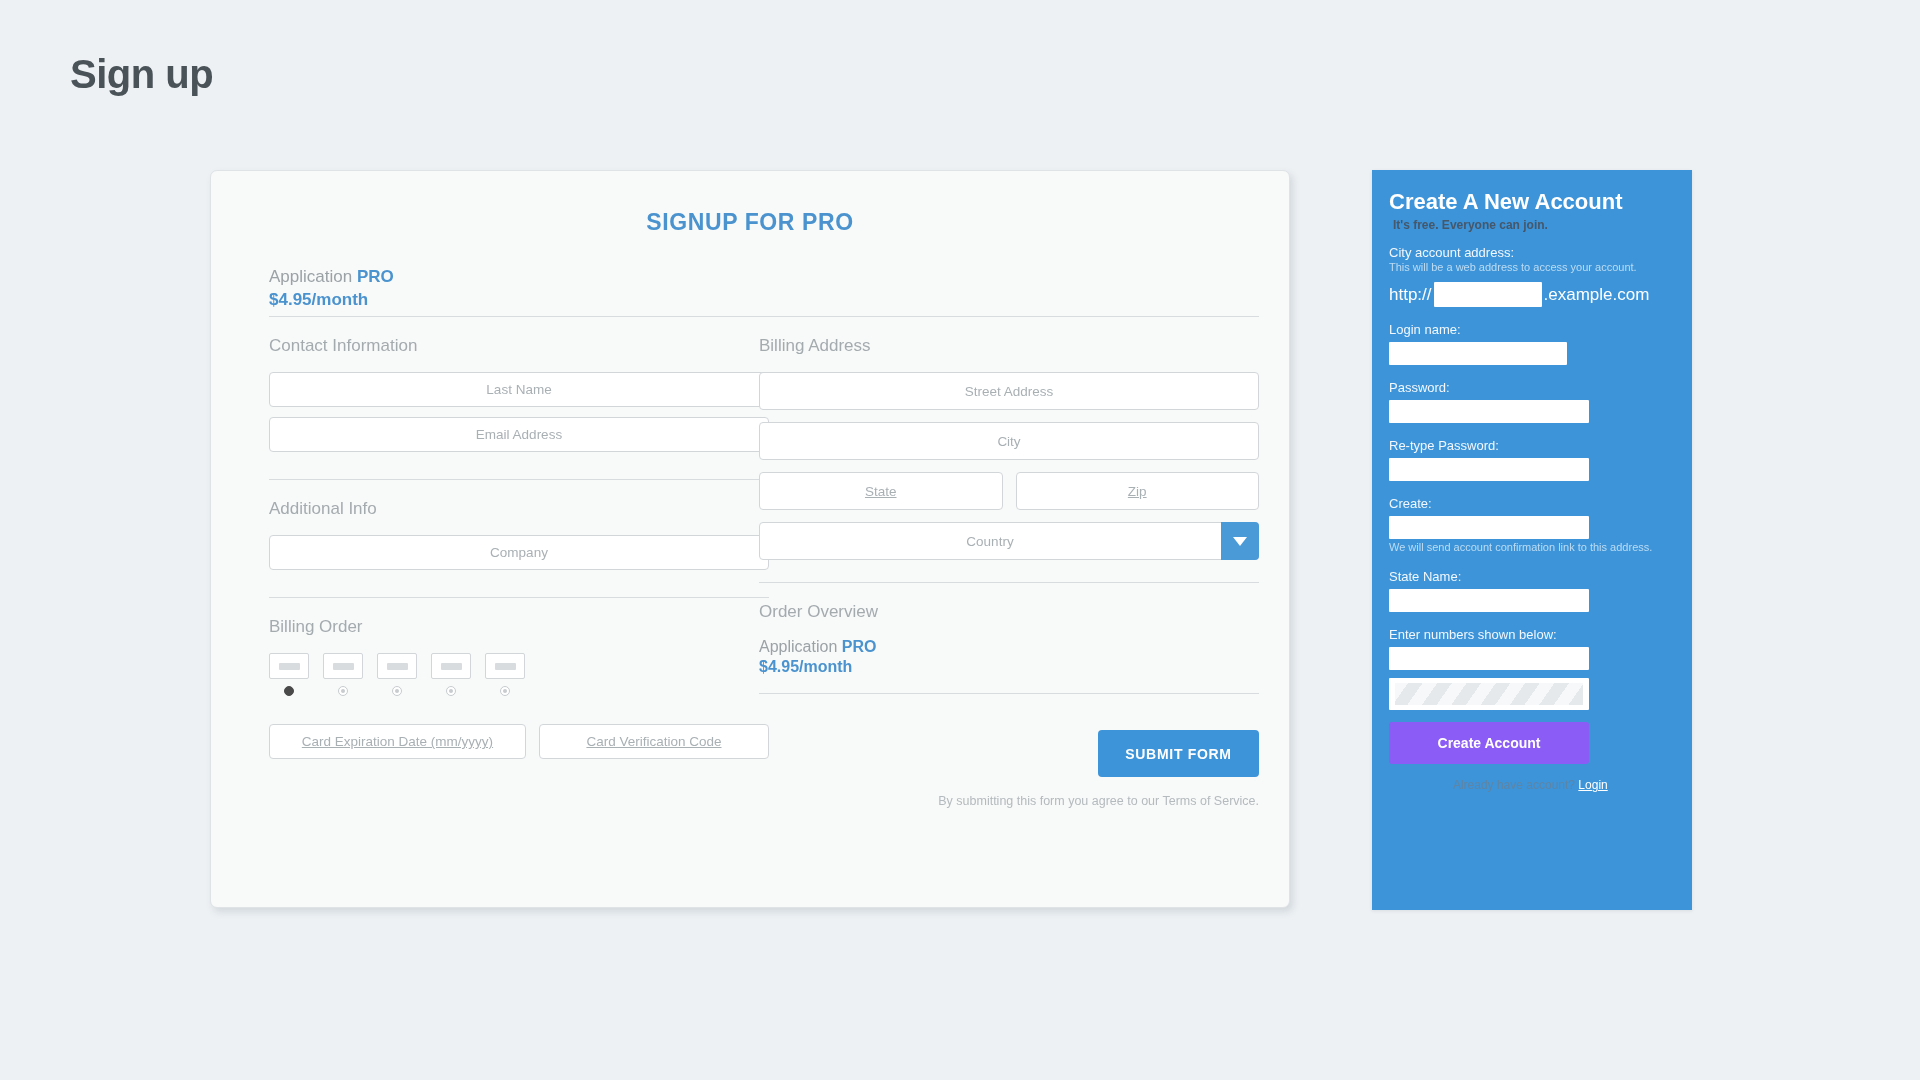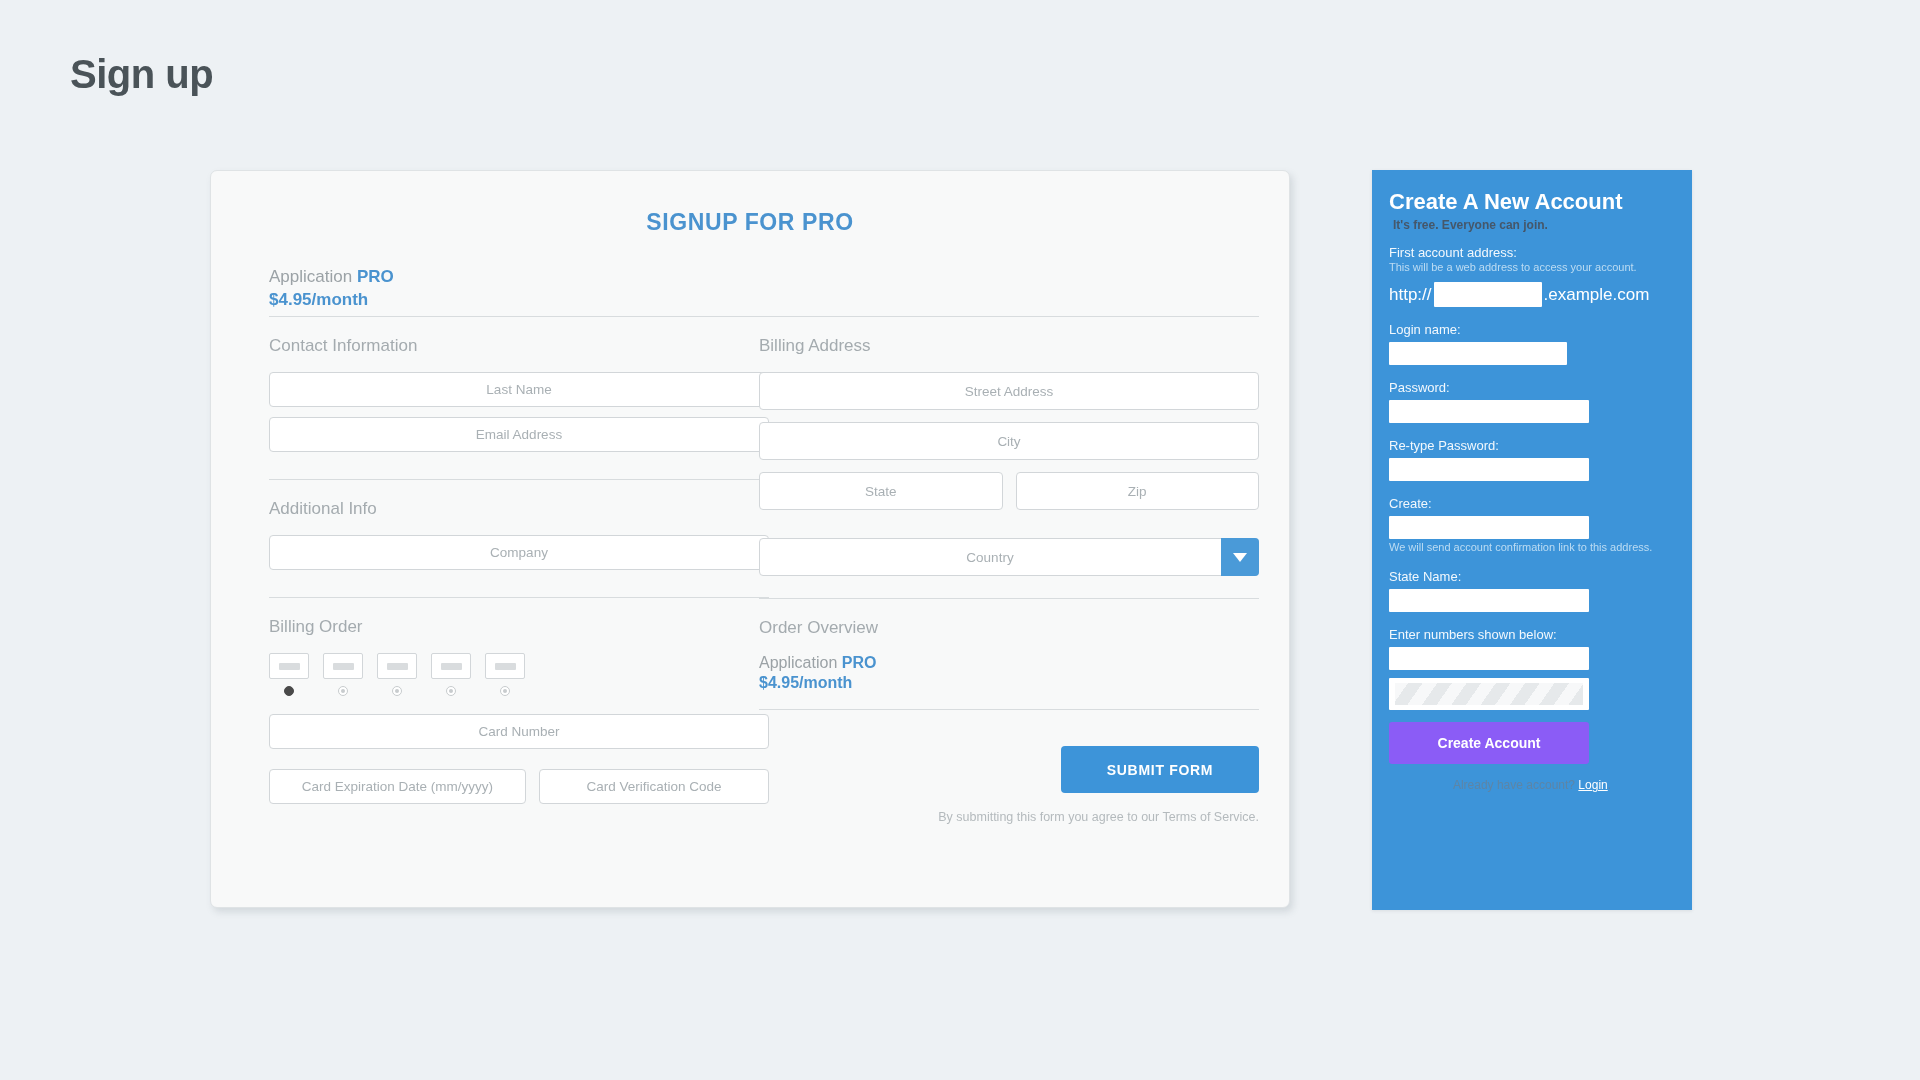--- a/index.html
+++ b/index.html
@@ -86,21 +86,21 @@
     color: #a9b0b4;
     text-align: center;
     font-family: "Liberation Sans", sans-serif;
     margin-bottom: 10px;
     display: block;
     outline: none;
   }
   .field::placeholder { color: #a9b0b4; opacity: 1; }
 
   .field-row { display: flex; gap: 13px; margin-bottom: 10px; }
-  .field-row .field { margin-bottom: 16px; }
+  .field-row .field { margin-bottom: 0; text-decoration: underline; }
 
   
   .select-wrap {
     position: relative;
     width: 100%;
     height: 38px;
     margin-bottom: 4px;
   }
   .select-wrap .field {
     height: 38px;
@@ -149,21 +149,21 @@
   .radio.checked .dot { background: #4a4a4a; }
 
   
   .order-line1 { font-size: 16px; color: #9ba2a6; }
   .order-line1 b { color: #4a93cf; font-weight: bold; }
   .order-line2 { font-size: 16px; color: #4a93cf; font-weight: bold; margin-top: 2px; }
 
   .submit-btn {
     display: block;
     margin: 0 0 0 auto;
-    width: 198px; height: 47px;
+    width: 161px; height: 47px;
     background: #3d94d9;
     color: #fff;
     border: none; border-radius: 4px;
     font-size: 14px; font-weight: bold;
     letter-spacing: 0.7px;
     font-family: "Liberation Sans", sans-serif;
     cursor: pointer;
   }
   .terms {
     text-align: right;
@@ -332,21 +332,20 @@
           <div class="pay-card">
               <div class="stripe"></div>
             </div>
           <div class="radio">
               <div class="dot"></div>
             </div>
         </div>
       </div>
 
       <div style="height:18px"></div>
-      <input class="field" type="text" placeholder="Card Number" style="">
 
       <div style="height:10px"></div>
       <div class="field-row">
         <input class="field" type="text" style="flex: 1.12 1 0%;" placeholder="Card Expiration Date (mm/yyyy)">
         <input class="field" type="text" style="flex: 1 1 0%;" placeholder="Card Verification Code">
       </div>
     </div>
 
     <div class="col-right" style="top:145px;">
       <div class="rule"></div>
@@ -390,21 +389,21 @@
     </div>
 
   </div>
 </div>
 
 <div class="account-panel">
 
   <div class="ap-title">Create A New Account</div>
   <div class="ap-sub">It's free. Everyone can join.</div>
 
-  <div class="ap-label" style="margin-top:13px;">First account address:</div>
+  <div class="ap-label" style="margin-top:13px;">City account address:</div>
   <div class="ap-hint">This will be a web address to access your account.</div>
 
   <div class="ap-url-row">
     <span class="ap-url-text">http://</span>
     <input class="ap-url-input" type="text" value="" style="">
     <span class="ap-url-text">.example.com</span>
   </div>
 
   <div class="ap-label">Login name:</div>
   <input class="ap-input" type="text" style="">

